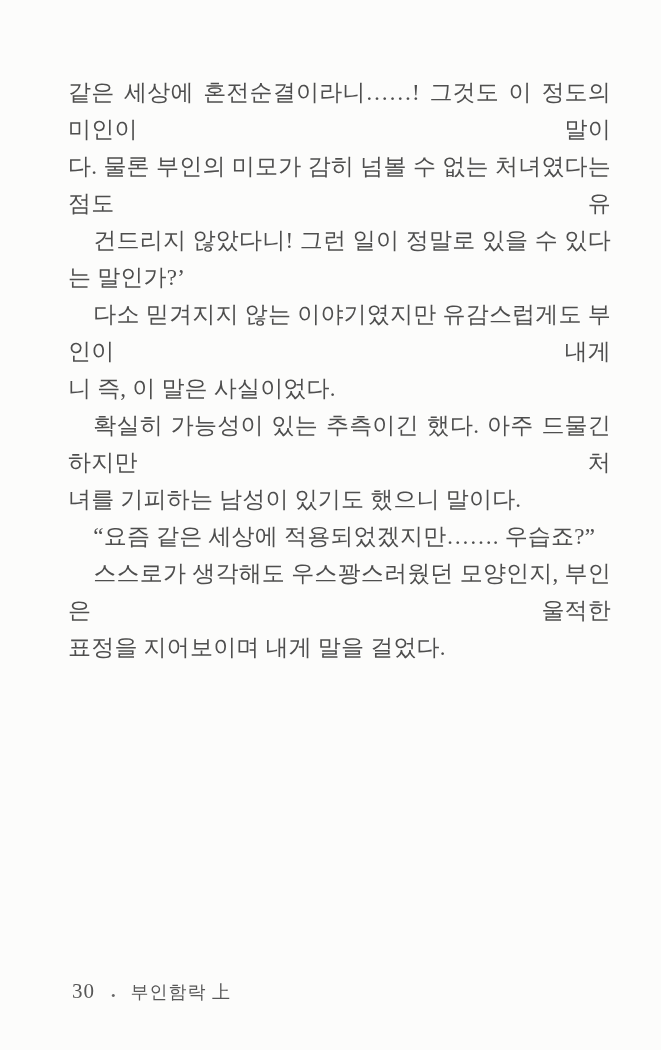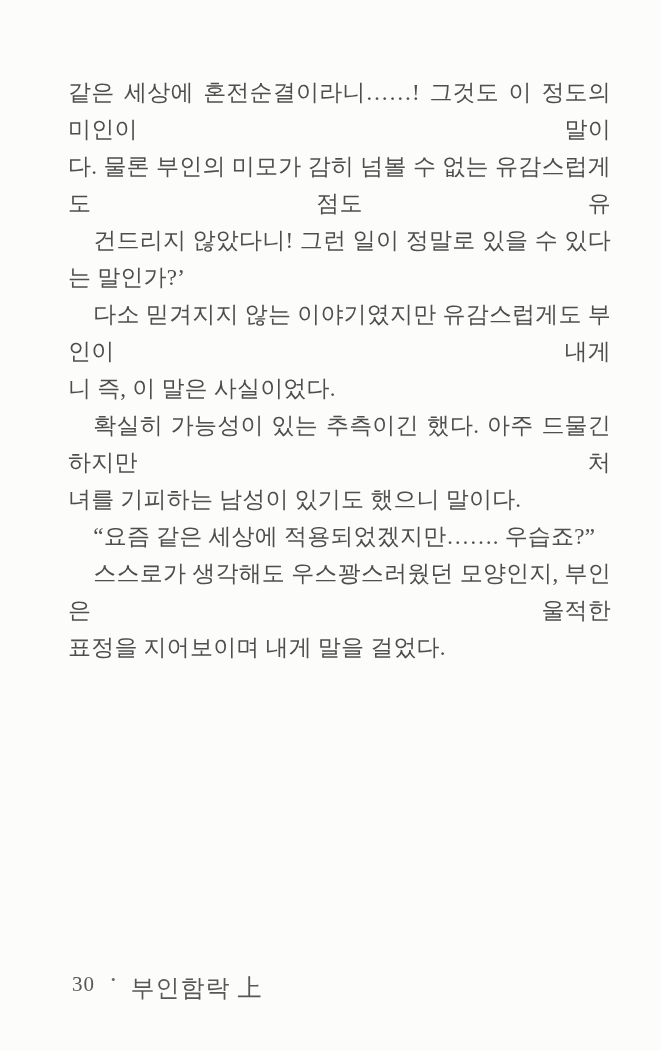--- a/index.html
+++ b/index.html
@@ -39,45 +39,45 @@
     white-space: normal;
   }
   .line.last {
     text-align-last: left;
   }
   .footer {
     position: absolute;
     left: 72px;
     bottom: 46px;
     display: flex;
-    align-items: flex-start;
+    align-items: flex-end;
     font-size: 19px;
     color: #575757;
     letter-spacing: 1px;
   }
   .footer .page-number {
     font-size: 21px;
   }
   .footer .sep {
     font-size: 13px;
     margin: 0 14px 0 16px;
     color: #666;
   }
   .footer .title {
-    font-size: 24px;
+    font-size: 18px;
   }
 </style>
 </head>
 <body>
 
 <div class="page">
   <div class="text-block" id="text-block">
       <div class="para">
         <div class="line">같은 세상에 혼전순결이라니……!  그것도 이 정도의 미인이 말이</div>
-        <div class="line">다.  물론 부인의 미모가 감히 넘볼 수 없는 유감스럽게도 점도 유</div>
+        <div class="line">다.  물론 부인의 미모가 감히 넘볼 수 없는 처녀였다는 점도 유</div>
       </div>
       <div class="para indent">
         <div class="line last">건드리지 않았다니! 그런 일이 정말로 있을 수 있다는 말인가?’</div>
       </div>
       <div class="para indent">
         <div class="line">다소 믿겨지지 않는 이야기였지만 유감스럽게도 부인이 내게</div>
         <div class="line last">니 즉, 이 말은 사실이었다.</div>
       </div>
       <div class="para indent">
         <div class="line">확실히 가능성이 있는 추측이긴 했다.  아주 드물긴 하지만 처</div>

